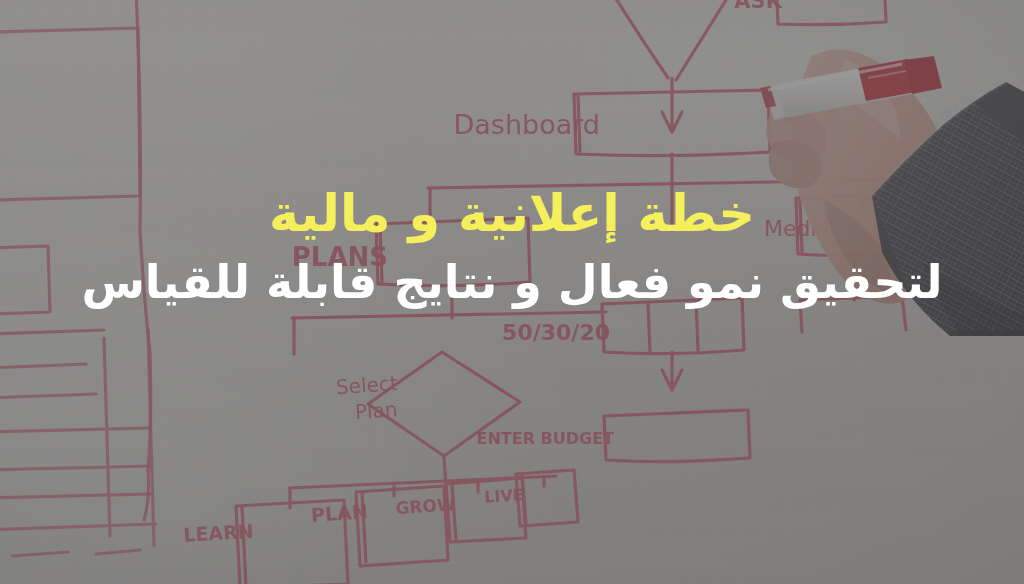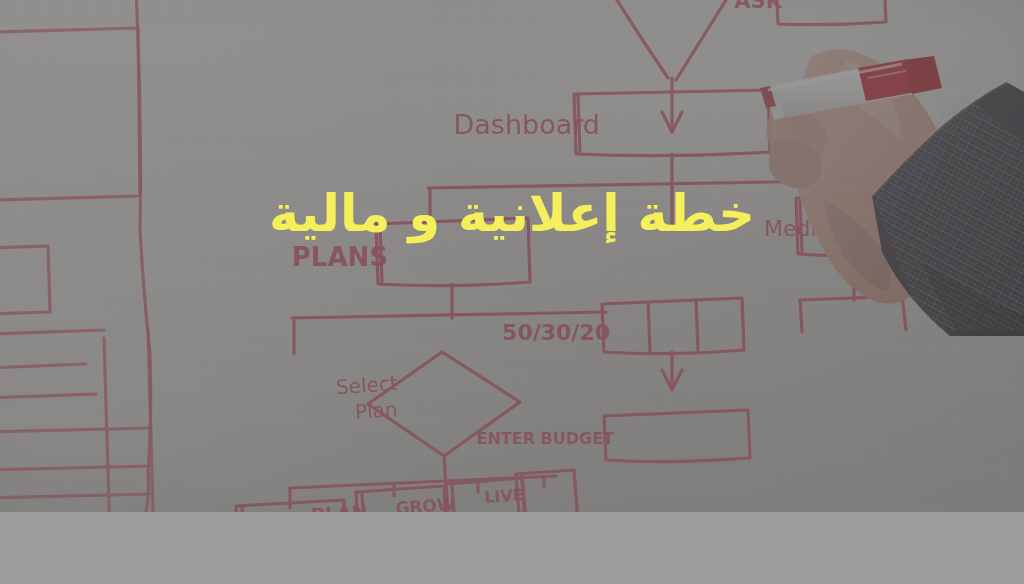--- a/index.html
+++ b/index.html
@@ -3,21 +3,21 @@
 <meta charset="utf-8">
 <title>Ad &amp; Finance Plan Banner</title>
 <style>
   html,body{margin:0;padding:0;}
   body{
     width:1024px;height:584px;overflow:hidden;
     background:#9c9c9c;
     font-family:"DejaVu Sans","Liberation Sans",sans-serif;
   }
   #banner{
-    position:relative;width:1024px;height:512px;overflow:hidden;
+    position:relative;width:1024px;height:584px;overflow:hidden;
     background:#0369a1;
   }
 
   
   .board{
     position:absolute;inset:0;
     background:
       radial-gradient(120% 90% at 18% 8%, #e9e6e2 0%, #dedbd7 38%, #cfccc8 70%, #c3c0bc 100%);
   }
   .board-sheen{
@@ -283,15 +283,16 @@
     </svg>
   </div>
 
   <div class="board-vignette"></div>
 
   <div class="scrim"></div>
   <div class="scrim-2"></div>
 
   <div class="copy">
     <h1 class="headline">خطة إعلانية و مالية</h1>
+    <h2 class="subheadline">لتحقيق نمو فعال و نتايج قابلة للقياس</h2>
   </div>
 
 </div>
 
 </body></html>

